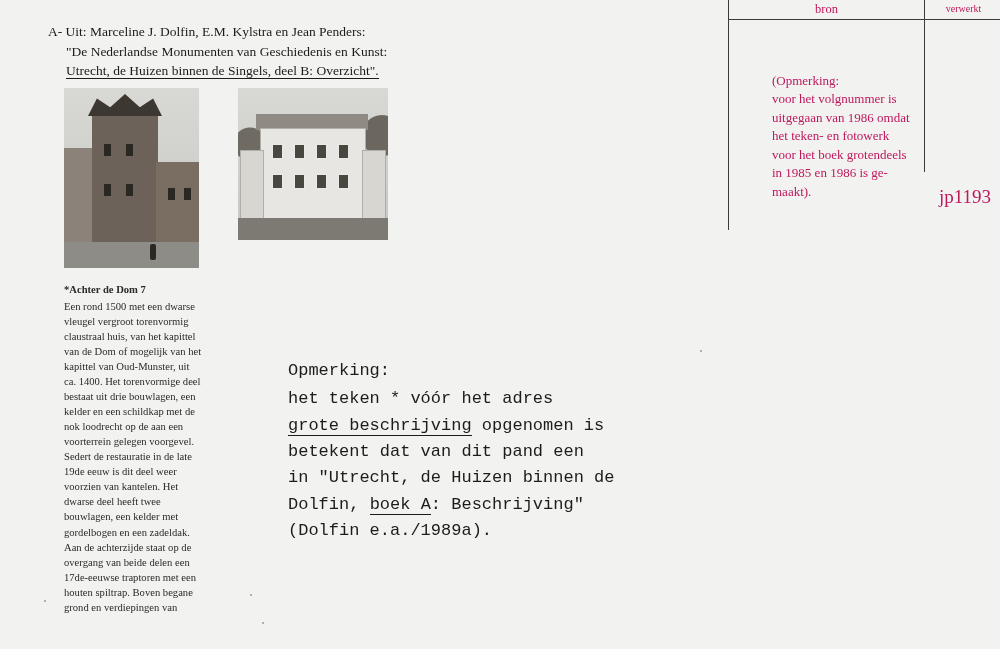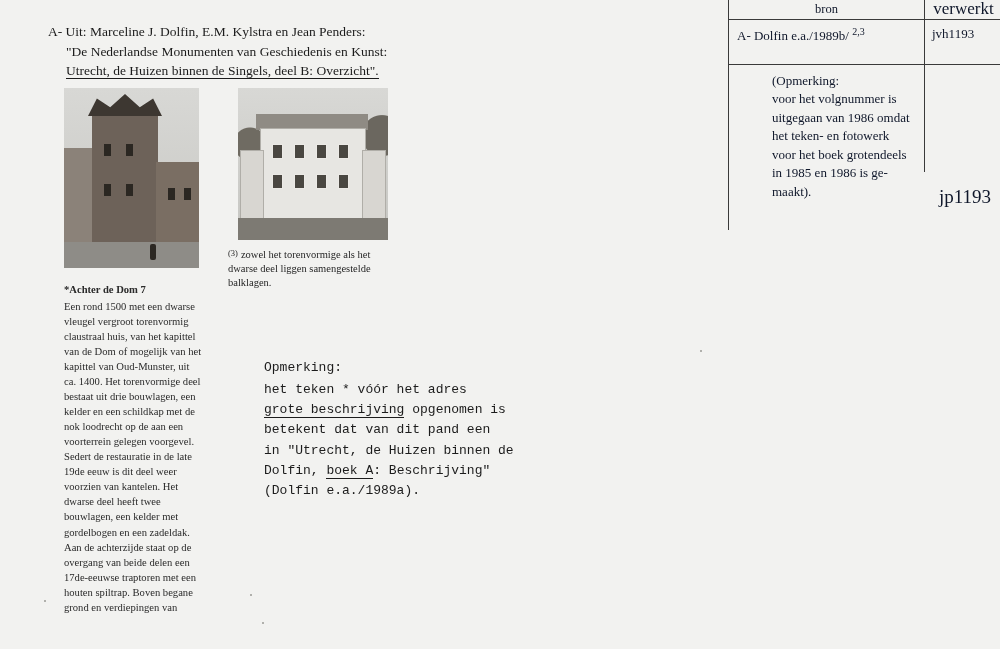--- a/index.html
+++ b/index.html
@@ -219,25 +219,25 @@
     font-size: 10.6px;
     margin-bottom: 2px;
   }
   .desc-body {
     white-space: pre-line;
   }
 
   
   .note-block {
     position: absolute;
-    left: 264px;
+    left: 288px;
     top: 358px;
     width: 330px;
     font-family: "Liberation Mono", monospace;
-    font-size: 13px;
+    font-size: 17px;
     line-height: 1.55;
     color: #1c1c1c;
   }
   .note-title {
     margin-bottom: 2px;
   }
   .note-line {
     white-space: pre;
   }
   .note-line u {
@@ -247,21 +247,21 @@
 
   
   .right-table {
     position: absolute;
     left: 728px;
     top: 0;
     width: 272px;
     height: 230px;
     border-left: 1.2px solid #3a3a3a;
     font-size: 13px;
-    color: #0f172a;
+    color: #be185d;
   }
   .rt-headrow {
     position: absolute;
     left: 0; top: 0;
     width: 272px;
     height: 19px;
     border-bottom: 1.2px solid #3a3a3a;
   }
   .rt-head-bron {
     position: absolute;
@@ -271,21 +271,21 @@
     text-align: center;
     font-size: 12.5px;
     line-height: 18px;
   }
   .rt-head-verwerkt {
     position: absolute;
     left: 197px;
     top: 0;
     width: 75px;
     text-align: center;
-    font-size: 17px;
+    font-size: 10px;
     line-height: 18px;
   }
   .rt-vline {
     position: absolute;
     left: 195px;
     top: 0;
     width: 0;
     height: 172px;
     border-left: 1.2px solid #3a3a3a;
   }
@@ -377,23 +377,20 @@
     <div class="h-win" style="left:56px; top:56px;"></div>
     <div class="h-win" style="left:78px; top:56px;"></div>
     <div class="h-win" style="left:100px; top:56px;"></div>
     <div class="h-win" style="left:34px; top:86px;"></div>
     <div class="h-win" style="left:56px; top:86px;"></div>
     <div class="h-win" style="left:78px; top:86px;"></div>
     <div class="h-win" style="left:100px; top:86px;"></div>
     <div class="h-ground"></div>
   </div>
 
-  <div class="photo-caption">
-    <span class="num">(3)</span><span>zowel het torenvormige als het dwarse deel liggen samengestelde balklagen.</span>
-  </div>
 
   <div class="desc-col">
     <div class="desc-title">*Achter de Dom 7</div>
     <div class="desc-body">Een rond 1500 met een dwarse vleugel vergroot torenvormig claustraal huis, van het kapittel van de Dom of mogelijk van het kapittel van Oud-Munster, uit ca. 1400. Het torenvormige deel bestaat uit drie bouwlagen, een kelder en een schildkap met de nok loodrecht op de aan een voorterrein gelegen voorgevel. Sedert de restauratie in de late 19de eeuw is dit deel weer voorzien van kantelen. Het dwarse deel heeft twee bouwlagen, een kelder met gordelbogen en een zadeldak. Aan de achterzijde staat op de overgang van beide delen een 17de-eeuwse traptoren met een houten spiltrap. Boven begane grond en verdiepingen van</div>
   </div>
 
   <div class="note-block">
     <div class="note-title note-line">Opmerking:</div>
     <div class="note-line">het teken * vóór het adres</div>
     <div class="note-line"><u>grote beschrijving</u><span> opgenomen is</span></div>
@@ -402,24 +399,20 @@
     <div class="note-line"><span>Dolfin, </span><u>boek A</u><span>: Beschrijving"</span></div>
     <div class="note-line">(Dolfin e.a./1989a).</div>
   </div>
 
   <div class="right-table">
     <div class="rt-headrow">
       <div class="rt-head-bron">bron</div>
       <div class="rt-head-verwerkt">verwerkt</div>
     </div>
     <div class="rt-vline"></div>
-    <div class="rt-row1">
-      <div class="rt-row1-src"><span>A- Dolfin e.a./1989b/ </span><sup>2,3</sup></div>
-      <div class="rt-row1-done">jvh1193</div>
-    </div>
     <div class="rt-note">(Opmerking:
 voor het volgnummer is
 uitgegaan van 1986 omdat
 het teken- en fotowerk
 voor het boek grotendeels
 in 1985 en 1986 is ge-
 maakt).</div>
     <div class="rt-note-code">jp1193</div>
   </div>
 

